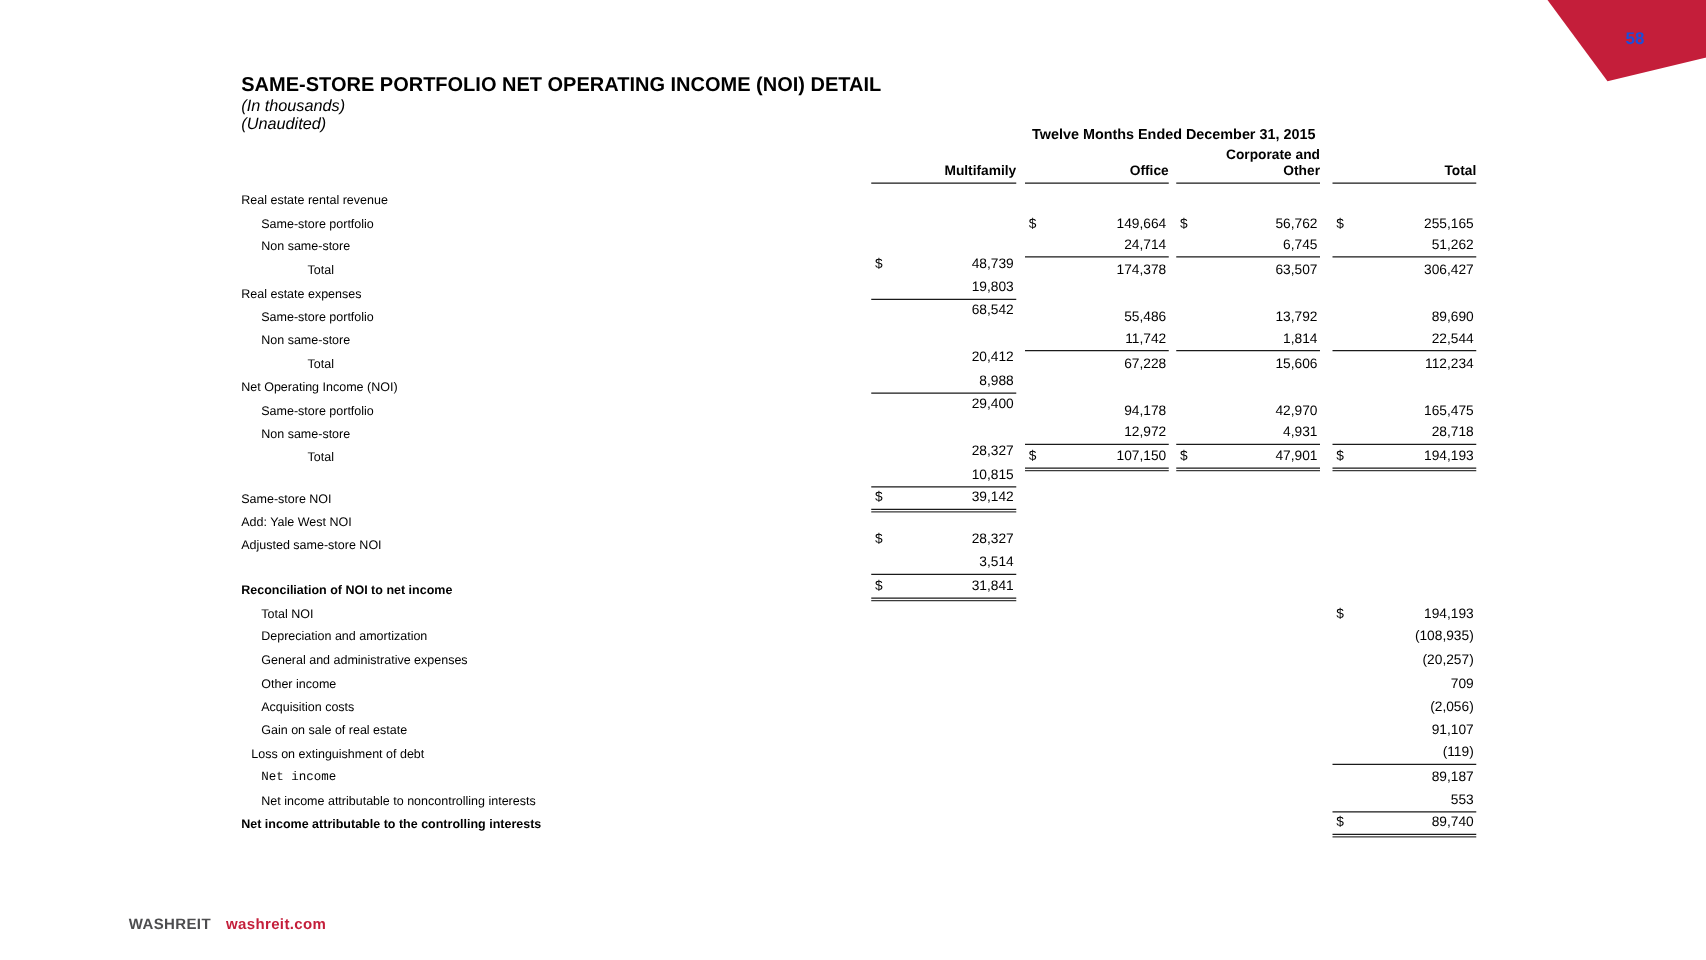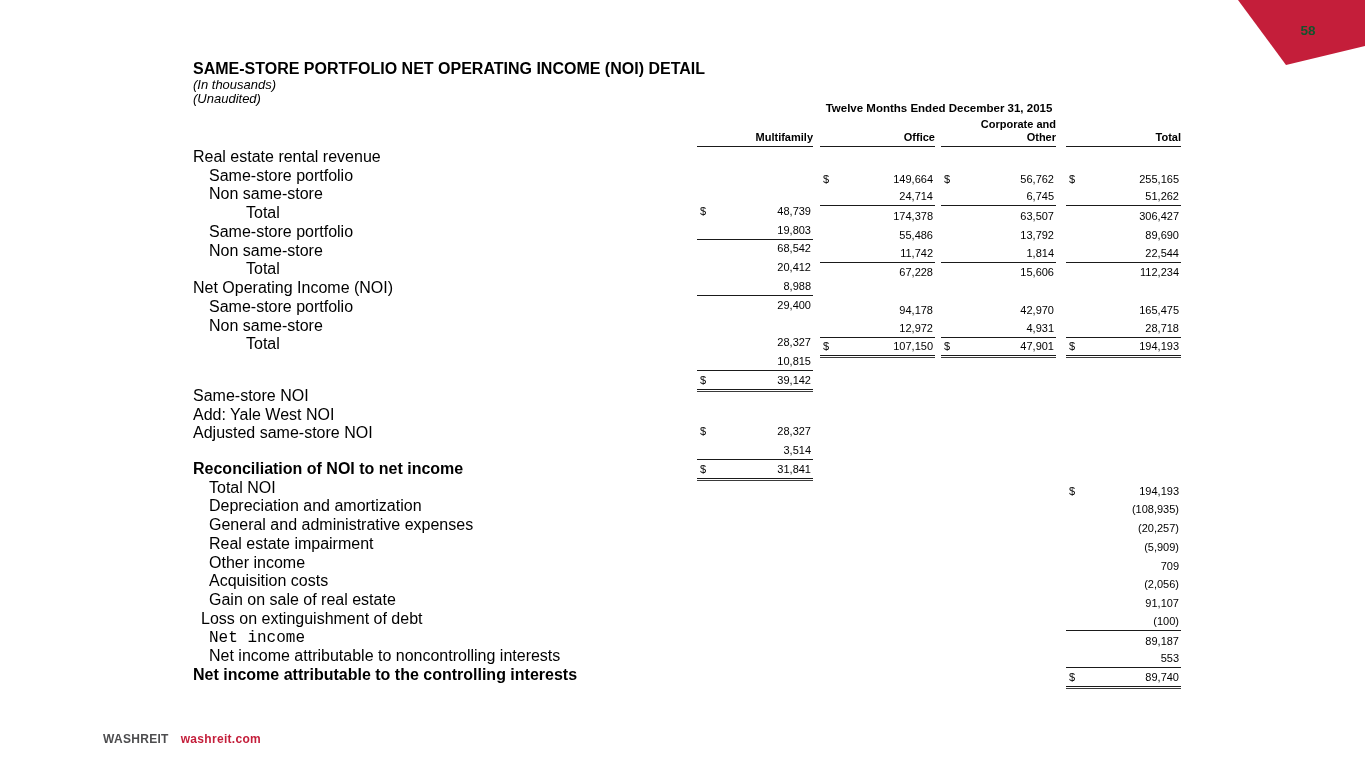--- a/index.html
+++ b/index.html
@@ -9,21 +9,21 @@
     width:1365px; height:768px;
     background:#ffffff;
     font-family:"Liberation Sans", sans-serif;
     color:#000;
     overflow:hidden;
   }
   
   .corner-svg { position:absolute; top:0; right:0; width:130px; height:66px; }
   .page-number {
     position:absolute; top:23px; right:42px; width:30px;
-    color:#14532d; font-size:13.5px; font-weight:bold; text-align:center;
+    color:#1d4ed8; font-size:13.5px; font-weight:bold; text-align:center;
   }
   
   .title-block { position:absolute; left:193px; top:59px; }
   .doc-title { font-size:16px; font-weight:bold; line-height:19px; }
   .doc-sub { font-size:13px; font-style:italic; line-height:14px; }
   
   .thead { position:absolute; left:697px; top:101px; width:484px; }
   .period { width:484px; text-align:center; font-weight:bold; font-size:11.5px; line-height:14px; }
   .col-row { display:flex; align-items:flex-end; height:32px; }
   .col-cell {
@@ -31,21 +31,21 @@
     border-bottom:1.4px solid #1a1a1a; padding-bottom:3px; white-space:pre-line;
   }
   .c0 { width:116px;margin-top:48px; }
   .c1 { width:115px; margin-left:7px; }
   .c2 { width:115px; margin-left:6px; }
   .c3 { width:115px; margin-left:10px; }
   
   .rows-group { position:absolute; left:193px; width:988px; }
   .trow { display:flex; height:18.75px; align-items:stretch; }
   .rlabel {
-    flex:0 0 504px; font-size:16px; display:flex; align-items:flex-end;
+    flex:0 0 504px; font-size:10px; display:flex; align-items:flex-end;
     padding-bottom:3px; white-space:nowrap;
   }
   .rlabel.bold { font-weight:bold; }
   .cell {
     position:relative; display:flex; justify-content:space-between;
     align-items:flex-end; font-size:11px; padding:0 2px 3px 3px;
   }
   .cell .val { margin-left:auto; }
   .rule-s { border-bottom:1px solid #1a1a1a; }
   .rule-d { border-bottom:1px solid #1a1a1a; }
@@ -138,20 +138,27 @@
             <span class="val">174,378</span>
           </div>
           <div class="cell c2">
             <span class="val">63,507</span>
           </div>
           <div class="cell c3">
             <span class="val">306,427</span>
           </div>
         </div>
         <div class="trow">
+          <div class="rlabel" style="padding-left: 0px;">Real estate expenses</div>
+          <div class="cell c0"></div>
+          <div class="cell c1"></div>
+          <div class="cell c2"></div>
+          <div class="cell c3"></div>
+        </div>
+        <div class="trow">
           <div class="rlabel" style="padding-left: 16px;">Same-store portfolio</div>
           <div class="cell c0">
             <span class="val">20,412</span>
           </div>
           <div class="cell c1">
             <span class="val">55,486</span>
           </div>
           <div class="cell c2">
             <span class="val">13,792</span>
           </div>
@@ -307,29 +314,20 @@
         <div class="trow">
           <div class="rlabel" style="padding-left: 16px;">General and administrative expenses</div>
           <div class="cell c0"></div>
           <div class="cell c1"></div>
           <div class="cell c2"></div>
           <div class="cell c3">
             <span class="val">(20,257)</span>
           </div>
         </div>
         <div class="trow">
-          <div class="rlabel" style="padding-left: 16px;">Real estate impairment</div>
-          <div class="cell c0"></div>
-          <div class="cell c1"></div>
-          <div class="cell c2"></div>
-          <div class="cell c3">
-            <span class="val">(5,909)</span>
-          </div>
-        </div>
-        <div class="trow">
           <div class="rlabel" style="padding-left: 16px;">Other income</div>
           <div class="cell c0"></div>
           <div class="cell c1"></div>
           <div class="cell c2"></div>
           <div class="cell c3">
             <span class="val">709</span>
           </div>
         </div>
         <div class="trow">
           <div class="rlabel" style="padding-left: 16px;">Acquisition costs</div>
@@ -348,21 +346,21 @@
           <div class="cell c3">
             <span class="val">91,107</span>
           </div>
         </div>
         <div class="trow">
           <div class="rlabel" style="padding-left: 8px;">Loss on extinguishment of debt</div>
           <div class="cell c0"></div>
           <div class="cell c1"></div>
           <div class="cell c2"></div>
           <div class="cell c3 rule-s">
-            <span class="val">(100)</span>
+            <span class="val">(119)</span>
           </div>
         </div>
         <div class="trow">
           <div class="rlabel" style="padding-left: 16px; font-family: Liberation Mono, monospace;">Net income</div>
           <div class="cell c0"></div>
           <div class="cell c1"></div>
           <div class="cell c2"></div>
           <div class="cell c3">
             <span class="val">89,187</span>
           </div>

